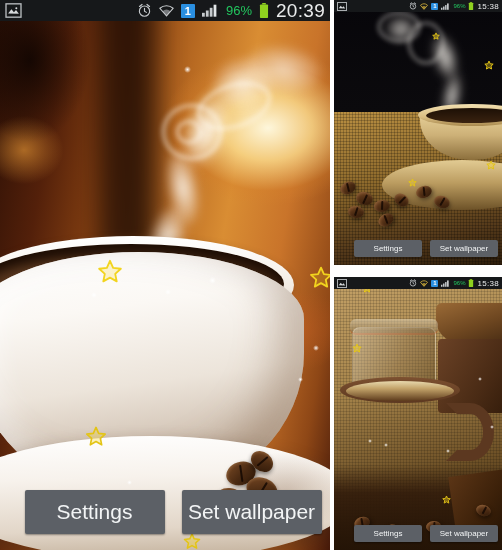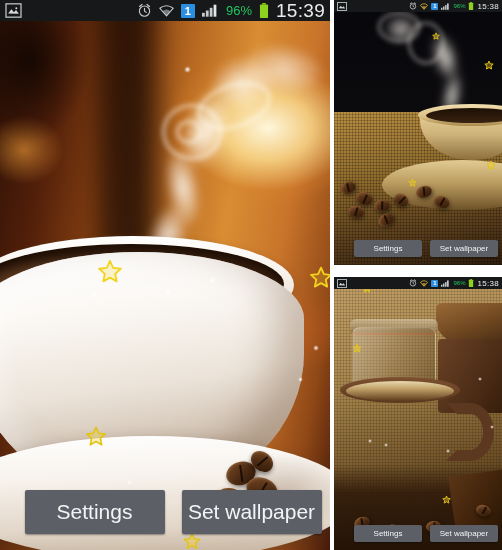--- a/index.html
+++ b/index.html
@@ -283,21 +283,21 @@
           <rect x="0" y="11" width="3.6" height="5" fill="#c6cacd"></rect>
           <rect x="5" y="8" width="3.6" height="8" fill="#c6cacd"></rect>
           <rect x="10" y="4.5" width="3.6" height="11.5" fill="#c6cacd"></rect>
           <rect x="15" y="0.5" width="3.6" height="15.5" fill="#e3e6e8"></rect>
         </svg>
         <span class="sb-pct">96%</span>
         <svg class="ico ico-batt" viewBox="0 0 12 20">
           <rect x="3.6" y="0" width="4.8" height="2" fill="#8fd11f"></rect>
           <rect x="0.6" y="2" width="10.8" height="18" rx="1" fill="#8fd11f"></rect>
         </svg>
-        <span class="sb-clock">15:39</span>
+        <span class="sb-clock">20:39</span>
       </div>
     </div>
 
     <div class="btnbar">
       <button class="wbtn">Settings</button>
       <button class="wbtn">Set wallpaper</button>
     </div>
   </div>
 
   <div class="panel panel-tr">

